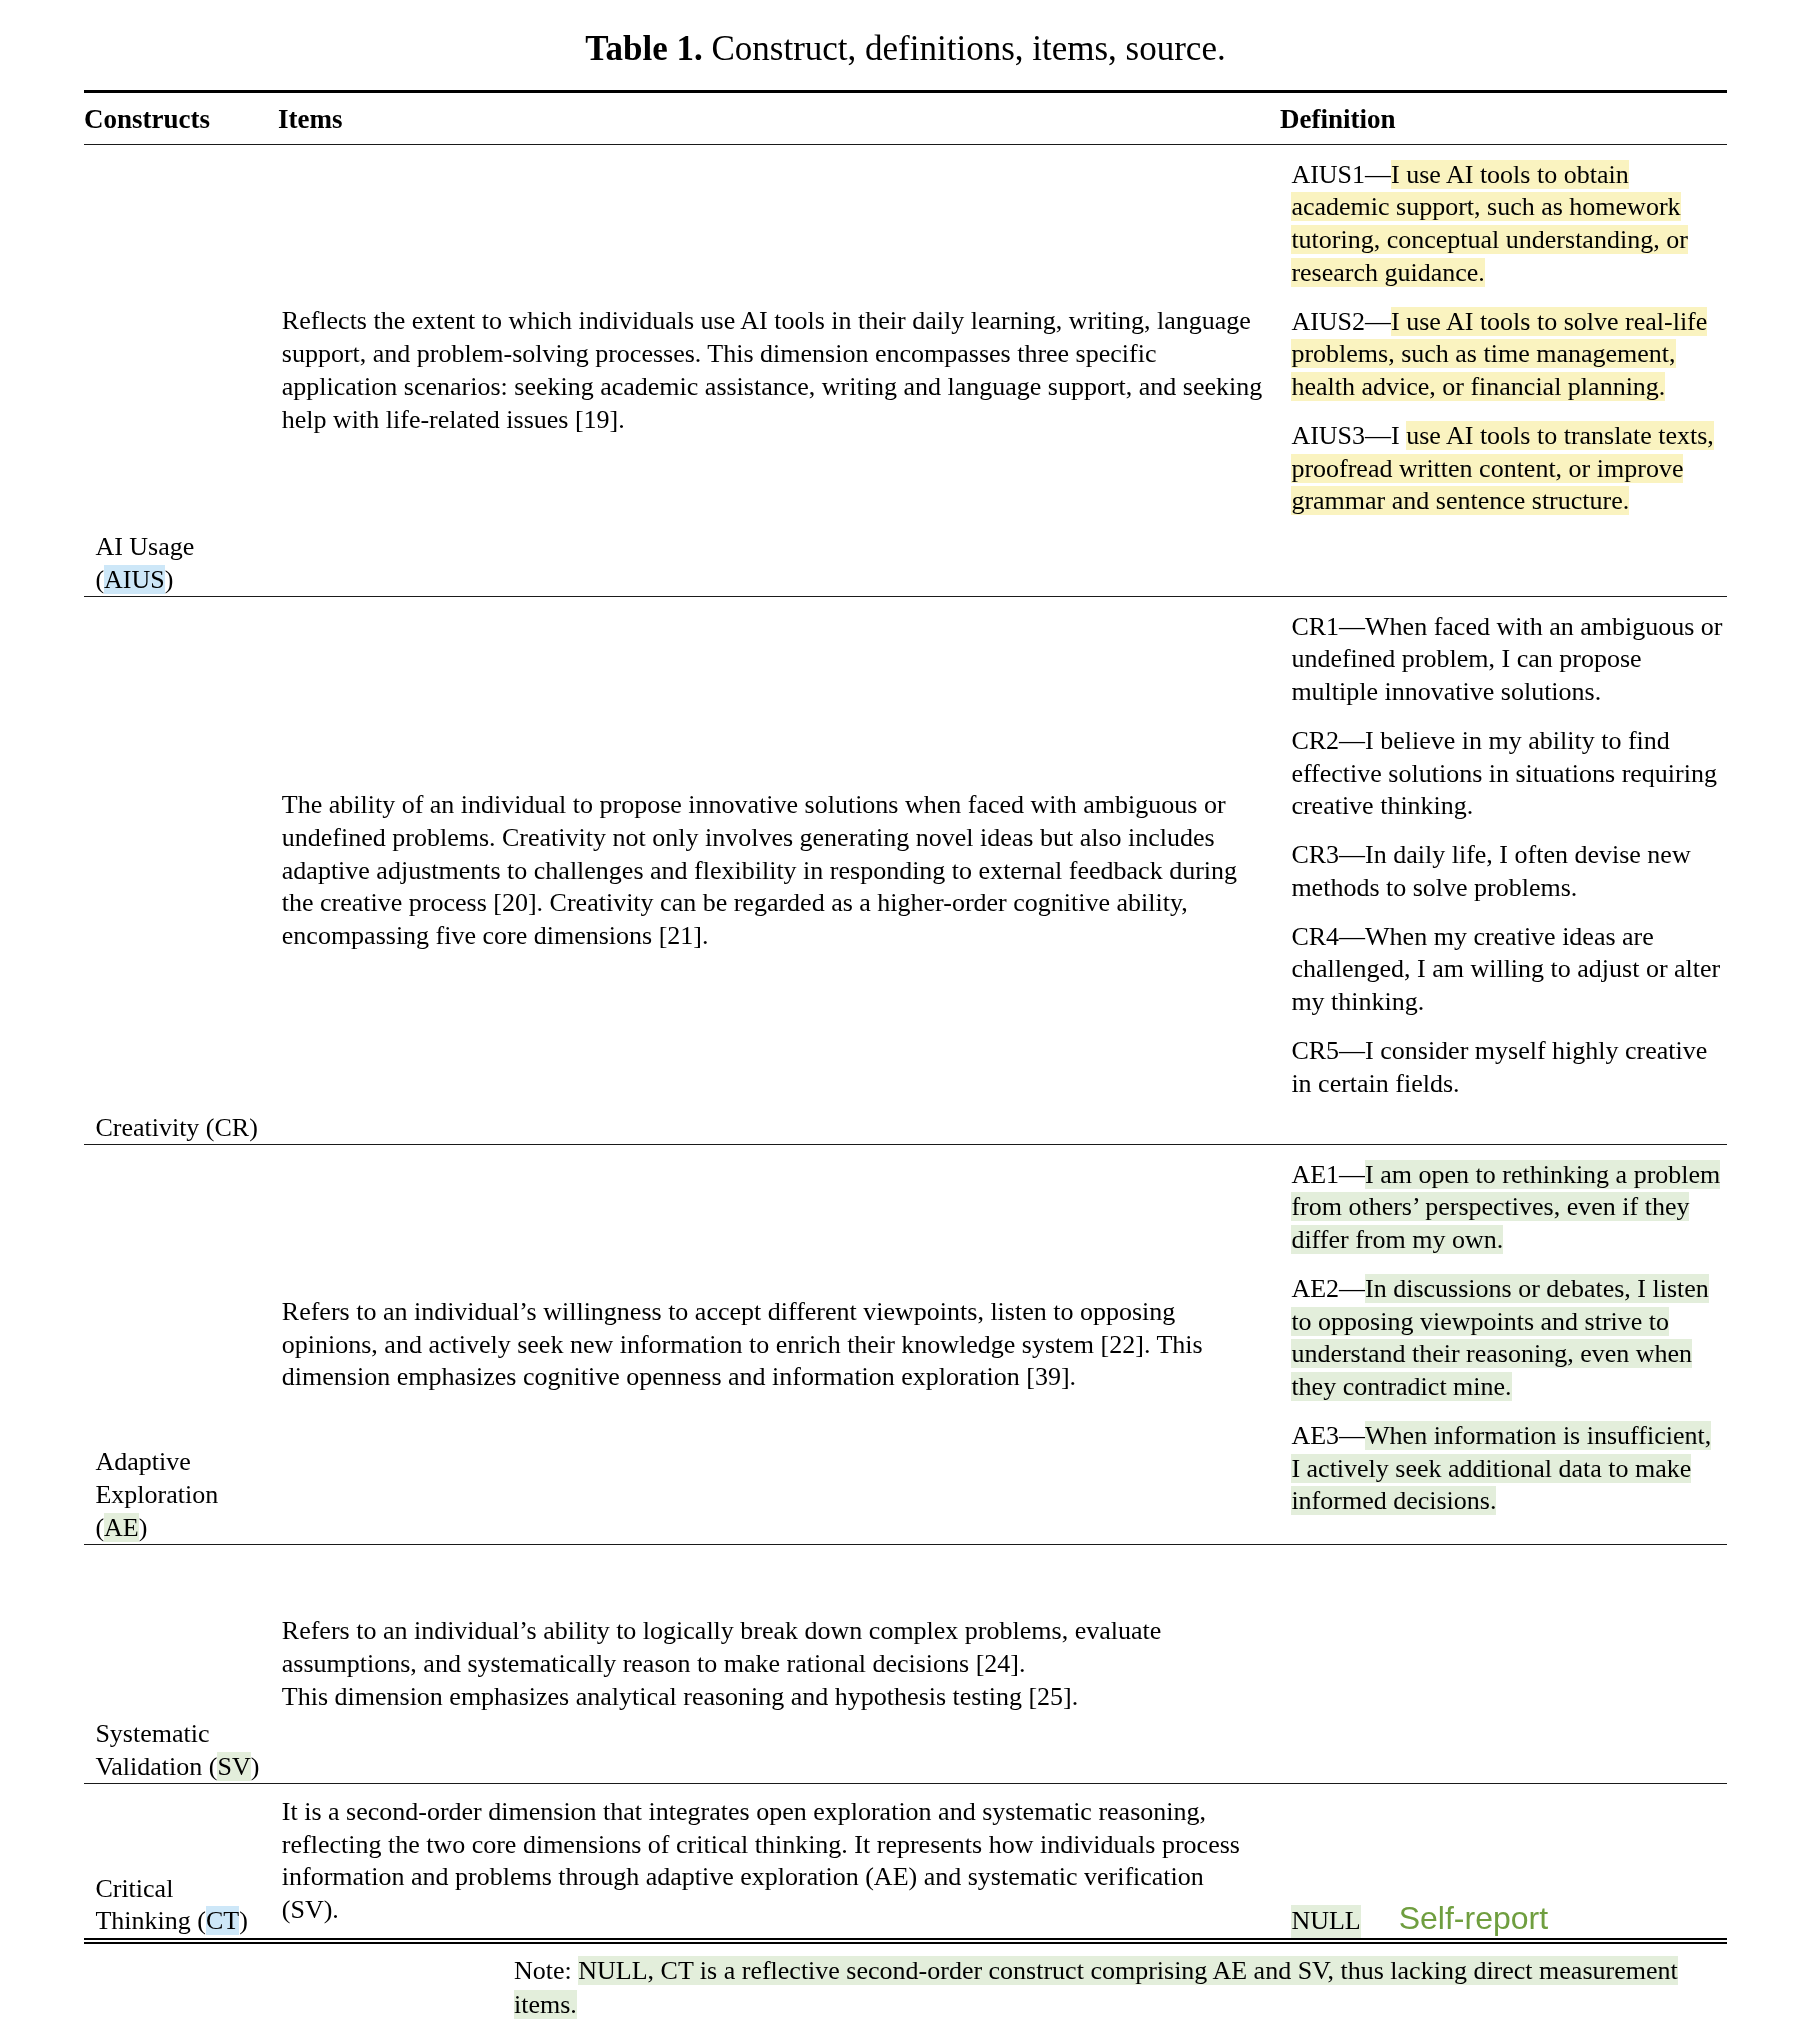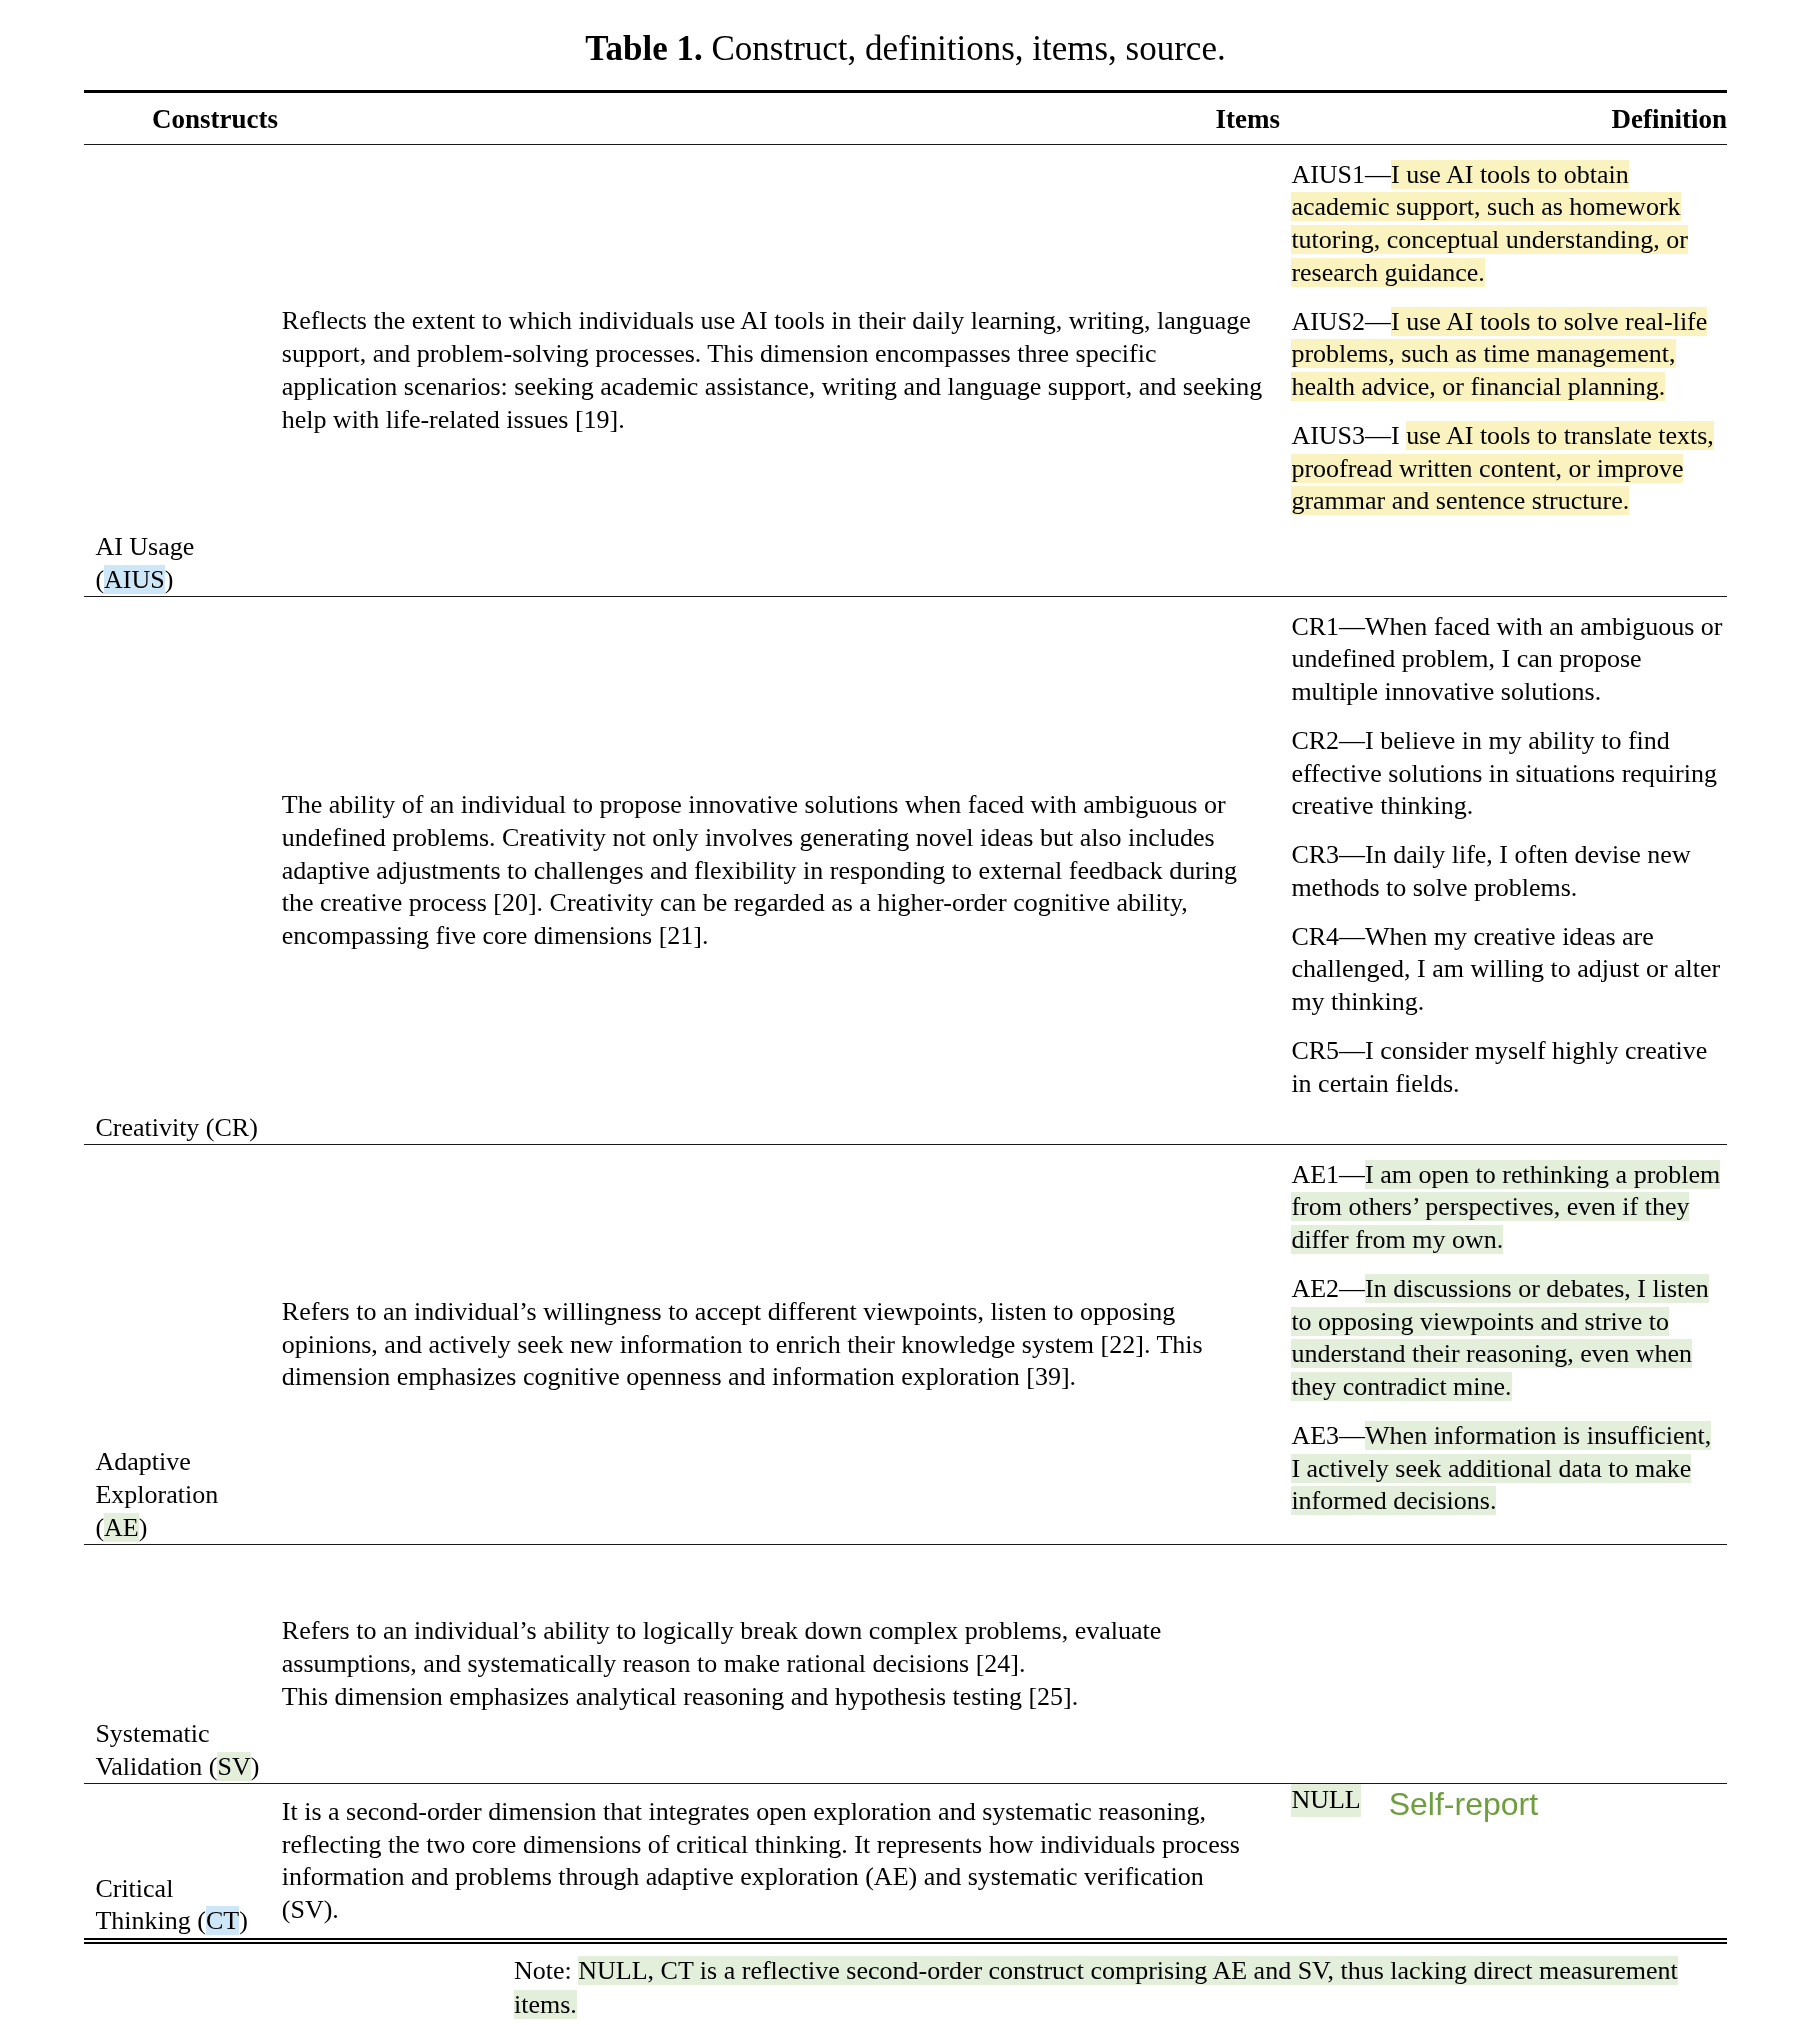--- a/index.html
+++ b/index.html
@@ -16,21 +16,21 @@
     border-top:3.8px solid #000;
     border-bottom:6.7px double #000;
   }
   .grid-row{
     display:grid;grid-template-columns:194px 1002px 447px;
   }
   .thead{
     border-bottom:1.9px solid #1a1a1a;
   }
   .thead .hcell{
-    font-weight:bold;font-size:27px;padding:11.4px 0 9.5px 0;text-align:right;
+    font-weight:bold;font-size:27px;padding:11.4px 0 9.5px 0;
   }
   .hc-constructs{padding-left:11.4px;}
   .hc-definition{padding-left:3.8px;}
   .hc-items{padding-left:11.4px;}
   .trow{border-bottom:1.9px solid #1a1a1a;font-size:26px;line-height:1.26;}
   .trow.last{border-bottom:none;}
   .c-construct{
     display:flex;align-items:flex-end;padding-left:11.4px;padding-right:5.7px;
   }
   .c-def{
@@ -45,21 +45,21 @@
   .hl-yellow{background:var(--highlight_yellow);}
   .hl-green{background:var(--highlight_green);}
   .hl-blue{background:var(--highlight_blue);}
   .hl-none{background:transparent;}
   .r-aius{min-height:451px;}
   .r-cr{min-height:547px;}
   .r-ae{min-height:399px;}
   .r-sv{min-height:238px;}
   .r-ct{min-height:152px;}
   .c-items-ct{
-    display:flex;align-items:flex-start;gap:28px;padding:0 0 0 11.4px;
+    display:flex;align-items:flex-end;gap:38px;padding:0 0 0 11.4px;
   }
   .self-report{
     font-family:"Liberation Sans", sans-serif;
     font-size:32px;color:var(--accent_green_text);
   }
   .note{
     margin:9.5px 0 0 514px;width:1227px;font-size:26px;line-height:1.32;
   }
 </style>
 </head>

